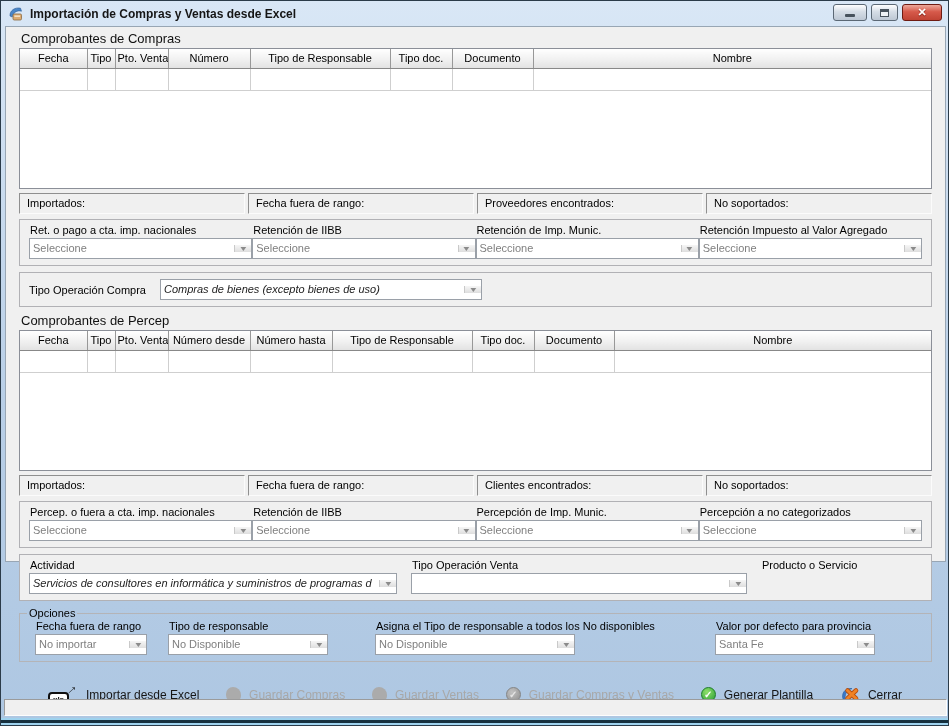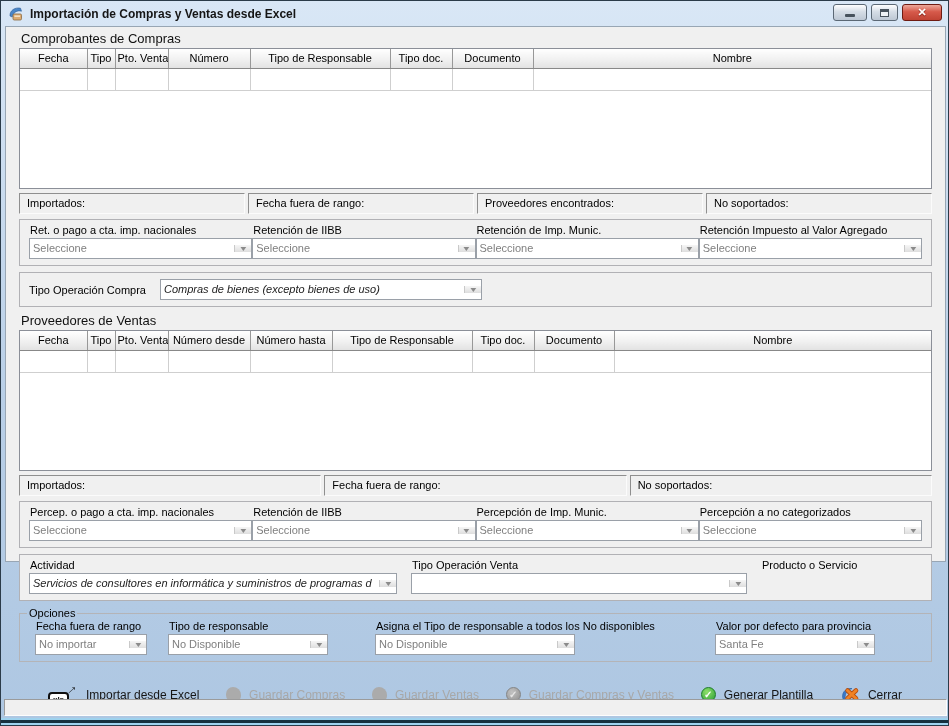--- a/index.html
+++ b/index.html
@@ -215,21 +215,21 @@
     <div class="panel inline-panel">
       <span>Tipo Operación Compra</span>
       <div class="combo dark w320" style="width:322px; flex:none;">
         <span class="combo-text">Compras de bienes (excepto bienes de uso)</span>
         <span class="combo-btn">
             <span class="combo-arrow">▼</span>
           </span>
       </div>
     </div>
 
-    <div class="section-title">Proveedores de Ventas</div>
+    <div class="section-title">Comprobantes de Percep</div>
 
     <div class="grid-box">
       <table class="grid">
         <colgroup>
           <col style="width:67px">
             <col style="width:28px">
             <col style="width:53px">
             <col style="width:82px">
             <col style="width:82px">
           <col style="width:140px">
@@ -262,26 +262,27 @@
               <td></td>
               <td></td>
           </tr>
         </tbody>
       </table>
     </div>
 
     <div class="status-row">
       <div class="status-cell">Importados:</div>
       <div class="status-cell">Fecha fuera de rango:</div>
+      <div class="status-cell">Clientes encontrados:</div>
       <div class="status-cell">No soportados:</div>
     </div>
 
     <div class="panel four-col">
       <div>
-        <div class="field-label">Percep. o pago a cta. imp. nacionales</div>
+        <div class="field-label">Percep. o fuera a cta. imp. nacionales</div>
         <div class="combo">
           <span class="combo-text">Seleccione</span>
           <span class="combo-btn">
               <span class="combo-arrow">▼</span>
             </span>
         </div>
       </div>
       <div>
         <div class="field-label">Retención de IIBB</div>
         <div class="combo">

